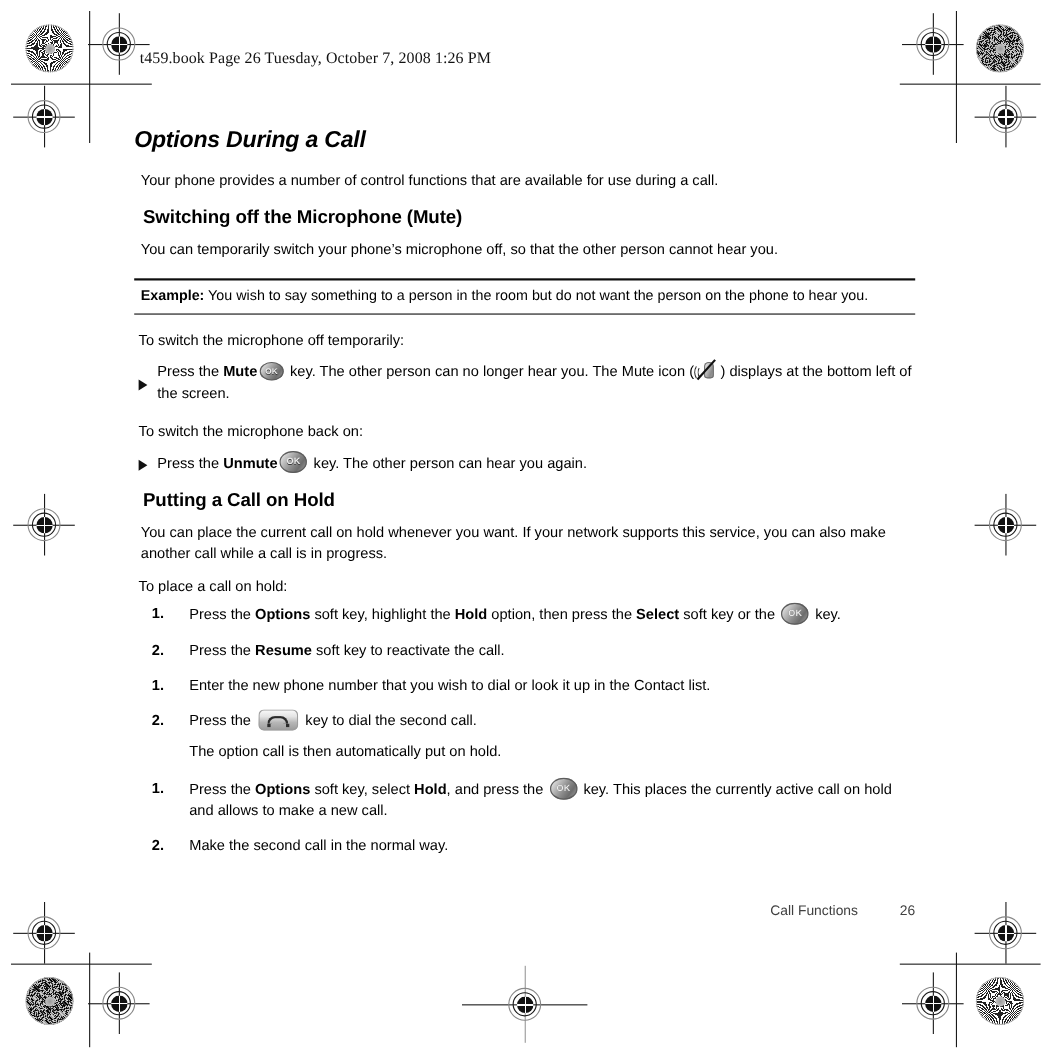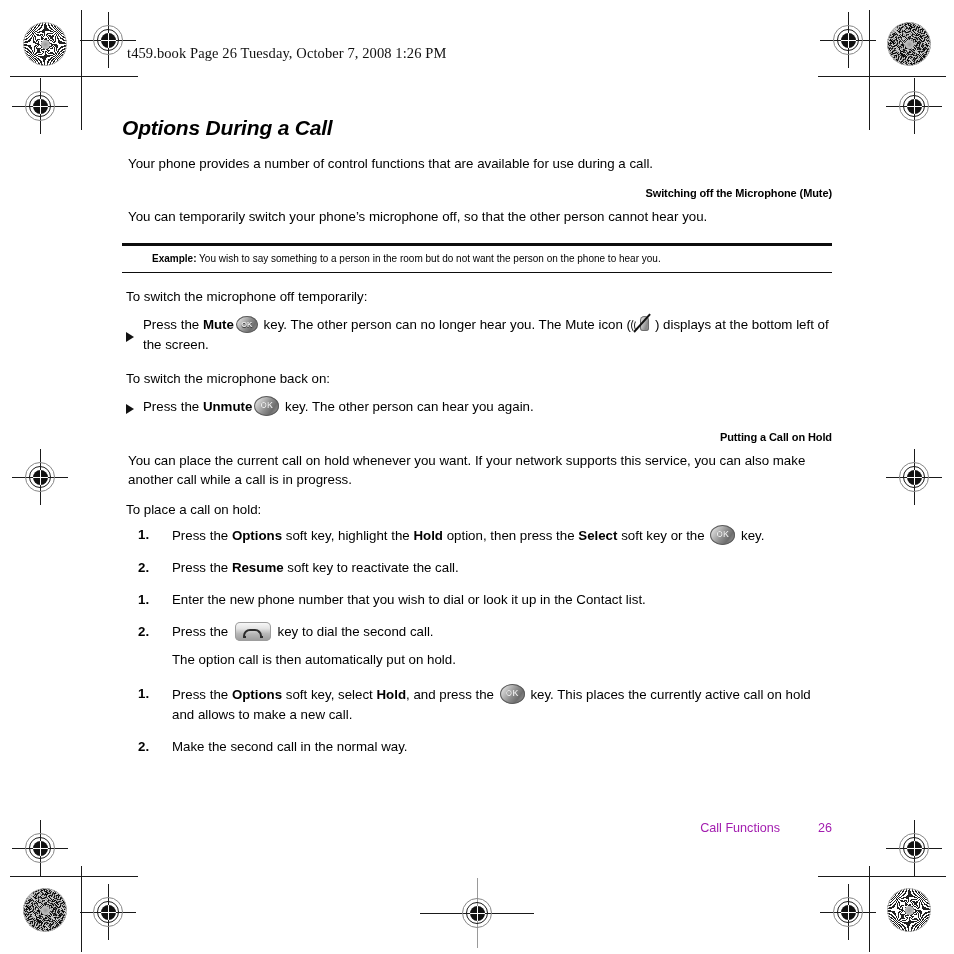--- a/index.html
+++ b/index.html
@@ -96,46 +96,44 @@
   }
 
   h2.sec-head {
     font-size: 21px;
     font-weight: bold;
     font-style: italic;
     margin: 0 0 10px 2px;
     letter-spacing: -0.2px;
   }
   h3.sub-head {
-    font-size: 11px;
+    font-size: 17px;
     font-weight: bold;
     margin: 12px 0 6px 10px;
     letter-spacing: -0.1px;
-    text-align: right;
   }
 
   p.para {
     margin: 0 0 4px 0;
     padding-left: 8px;
     font-size: 13.3px;
     line-height: 1.42;
   }
 
   
   .example-box {
     margin: 16px 0 14px 2px;
     width: 710px;
   }
   .example-box .rule-top { height: 2.5px; background: #0d0d0d; }
   .example-box .rule-bot { height: 1.1px; background: #0d0d0d; }
   .example-box .inner {
     padding: 6px 2px 7px 6px;
-    font-size: 10px;
+    font-size: 13px;
     line-height: 1.3;
-    margin-left: 24px;
   }
   .example-box .inner b { font-weight: bold; }
 
   
   .arrow-item {
     display: flex;
     align-items: center;
     margin: 8px 0 4px 6px;
     font-size: 13.3px;
     line-height: 1.5;
@@ -272,21 +270,21 @@
     transform: rotate(-48deg);
   }
 
   .footer {
     position: absolute;
     left: 120px;
     top: 821px;
     width: 712px;
     text-align: right;
     font-size: 12.6px;
-    color: #a21caf;
+    color: #404040;
   }
   .footer .fname { margin-right: 34px; }
   .footer .pno { display: inline-block; min-width: 18px; text-align: right; }
 </style>
 </head>
 <body>
 
 <div class="marks">
 
   <div class="trimline v" style="left:81px; top:10px; height:120px;"></div>

